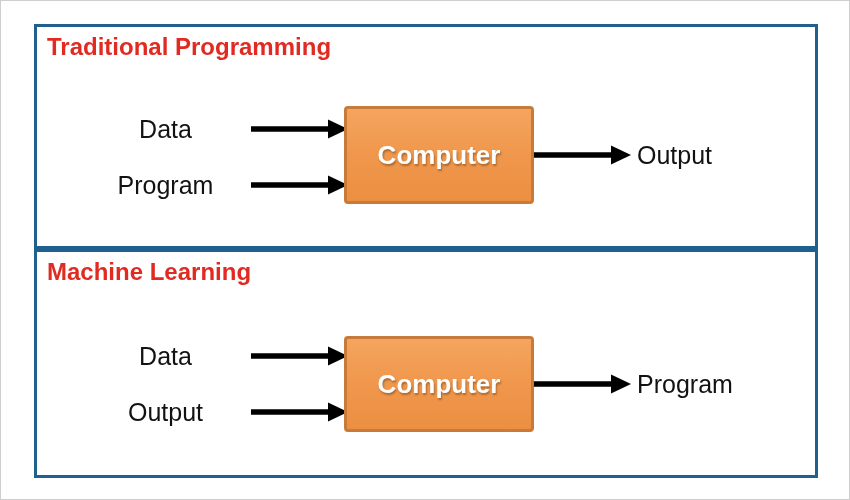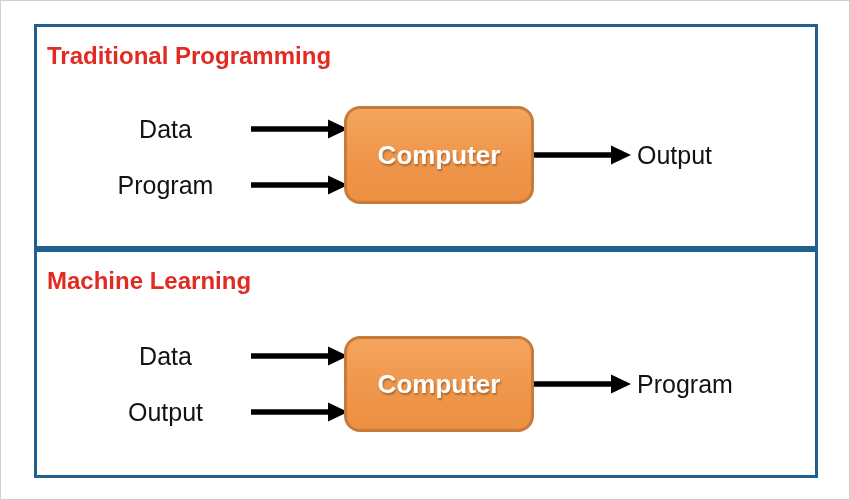--- a/index.html
+++ b/index.html
@@ -30,21 +30,20 @@
 
   .panel-title {
     position: absolute;
     left: 10px;
     top: 6px;
     font-size: 24px;
     font-weight: bold;
     letter-spacing: 0px;
     color: var(--title, #E12A21);
     white-space: nowrap;
-    margin-top: 9px;
   }
   .io-label {
     position: absolute;
     left: 60px;
     width: 137px;
     height: 28px;
     line-height: 28px;
     text-align: center;
     font-size: 25px;
     color: #121212;
@@ -62,21 +61,21 @@
     white-space: nowrap;
   }
   .computer-box {
     position: absolute;
     left: 307px;
     width: 190px;
     height: 96px;
     box-sizing: border-box;
     background: linear-gradient(180deg, #F5A55E 0%, var(--box-fill, #F0984E) 45%, #EC8F41 100%);
     border: 3px solid var(--box-border, #C77B3B);
-    border-radius: 16px;
+    border-radius: 4px;
     display: flex;
     align-items: center;
     justify-content: center;
   }
   .computer-label {
     font-size: 26px;
     font-weight: bold;
     color: #ffffff;
     text-shadow: 1px 2px 2px rgba(90, 50, 10, 0.45);
     white-space: nowrap;

